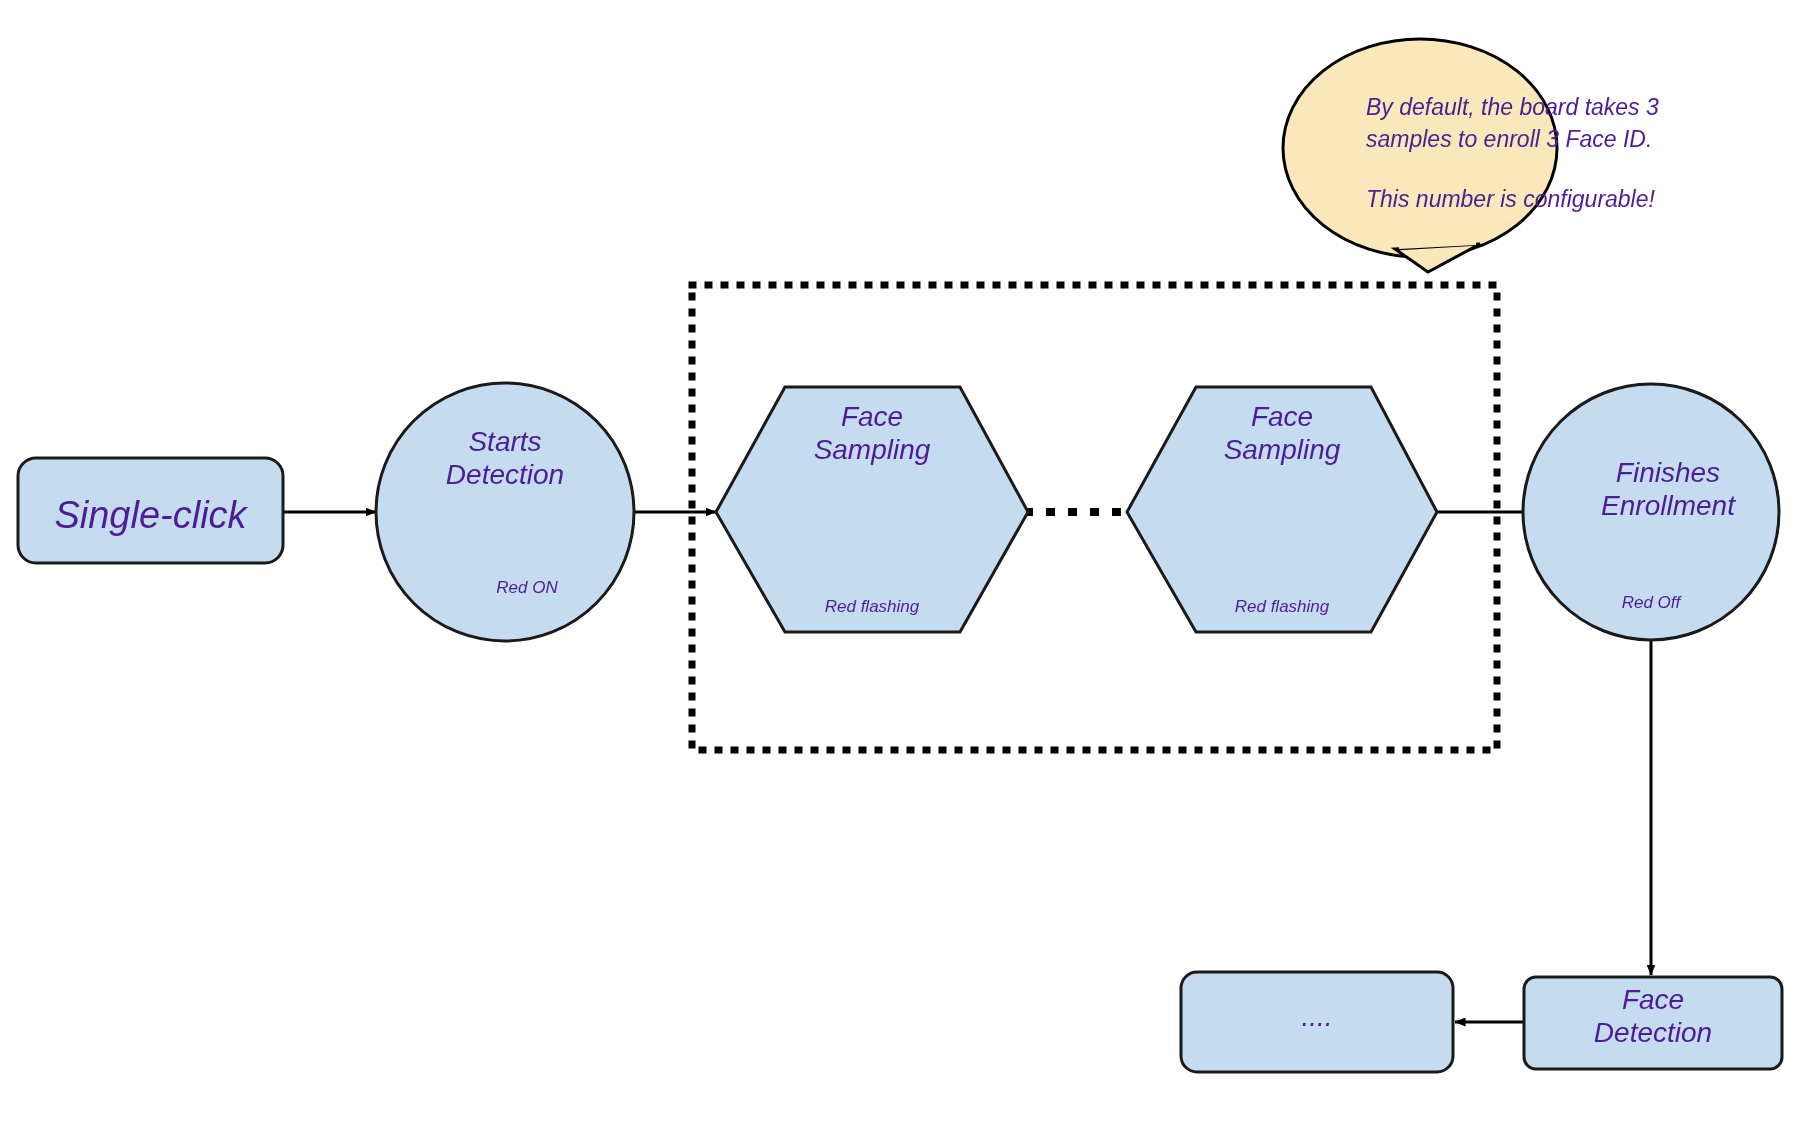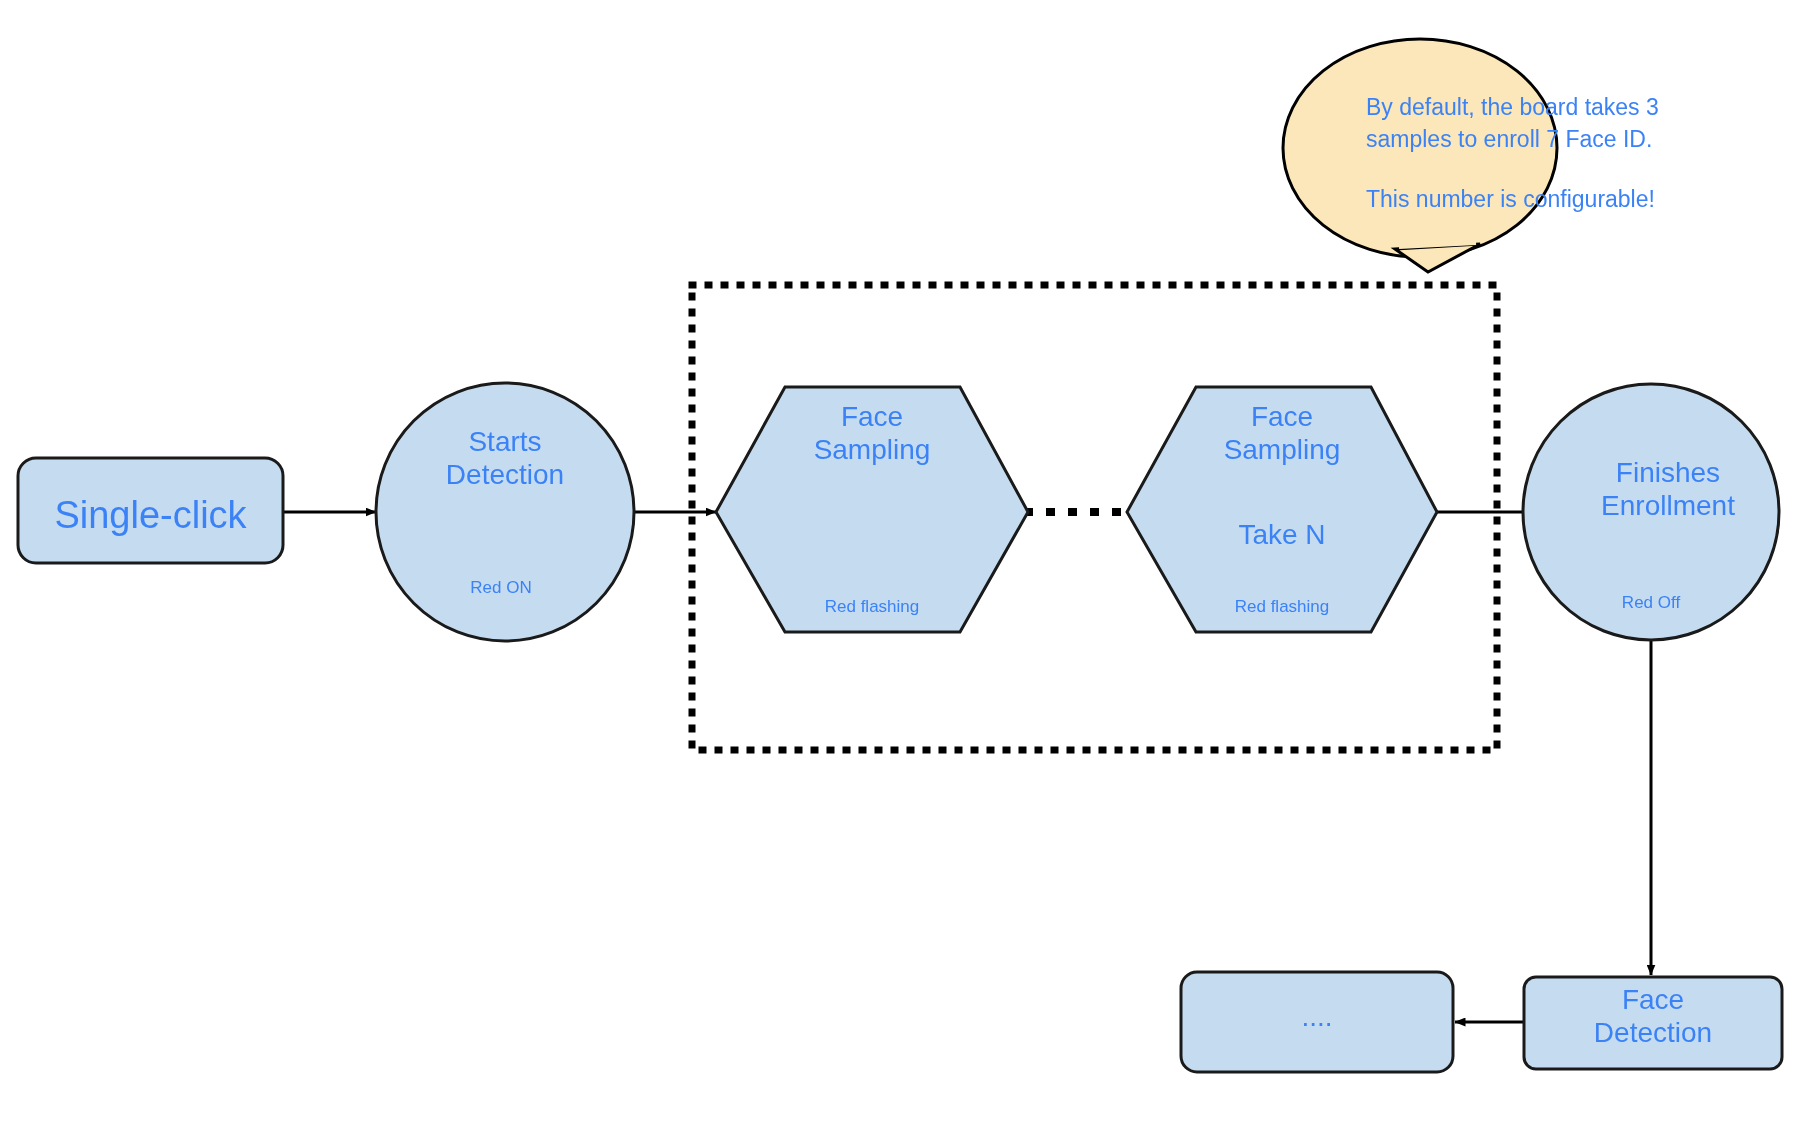--- a/index.html
+++ b/index.html
@@ -23,24 +23,25 @@
     position: absolute;
     top: 0;
     left: 0;
     width: 1795px;
     height: 1128px;
   }
   
   .txt {
     position: absolute;
     text-align: center;
-    color: #3b82f6;
+    color: #4c1d95;
     line-height: 1.18;
     white-space: pre-line;
     pointer-events: none;
+    font-style: italic;
   }
   .t-lg   { font-size: 38px; }
   .t-md   { font-size: 28px; }
   .t-sm   { font-size: 17px; }
   .t-cal  { font-size: 23px; line-height: 1.35; text-align: left; }
   .node-shape { cursor: default; }
 </style>
 </head>
 <body>
 
@@ -94,37 +95,36 @@
       <ellipse cx="1420" cy="148" rx="137" ry="109" fill="#fbe7b9" stroke="#000000" stroke-width="3"></ellipse>
       <path d="M1395,249 L1428,272 L1480,244 Z" fill="#fbe7b9" stroke="#000000" stroke-width="3" stroke-linejoin="miter"></path>
       <path d="M1399,246 L1476,242" stroke="#fbe7b9" stroke-width="6" fill="none"></path>
     </g>
   </svg>
 
   <div class="txt t-lg" style="left:18px; top:493px; width:265px;">Single-click</div>
 
   <div class="txt t-md" style="left:376px; top:425px; width:258px;">Starts
 Detection</div>
-  <div class="txt t-sm" style="left:372px; top:578px; width:258px;">Red ON</div>
+  <div class="txt t-sm" style="left:398px; top:578px; width:258px;">Red ON</div>
 
   <div class="txt t-md" style="left:716px; top:400px; width:312px;">Face
 Sampling</div>
   <div class="txt t-sm" style="left:716px; top:597px; width:312px;">Red flashing</div>
 
   <div class="txt t-md" style="left:1127px; top:400px; width:310px;">Face
 Sampling</div>
-  <div class="txt t-md" style="left:1127px; top:518px; width:310px;">Take N</div>
   <div class="txt t-sm" style="left:1127px; top:597px; width:310px;">Red flashing</div>
 
   <div class="txt t-md" style="left:1540px; top:456px; width:256px;">Finishes
 Enrollment</div>
   <div class="txt t-sm" style="left:1523px; top:593px; width:256px;">Red Off</div>
 
   <div class="txt t-md" style="left:1524px; top:983px; width:258px;">Face
 Detection</div>
 
   <div class="txt t-md" style="left:1181px; top:1000px; width:272px;">....</div>
 
   <div class="txt t-cal" style="left:1366px; top:92px; width:340px;">By default, the board takes 3</div>
-  <div class="txt t-cal" style="left:1366px; top:124px; width:340px;">samples to enroll 7 Face ID.</div>
+  <div class="txt t-cal" style="left:1366px; top:124px; width:340px;">samples to enroll 3 Face ID.</div>
   <div class="txt t-cal" style="left:1366px; top:184px; width:340px;">This number is configurable!</div>
 
 </div>
 
 </body></html>

